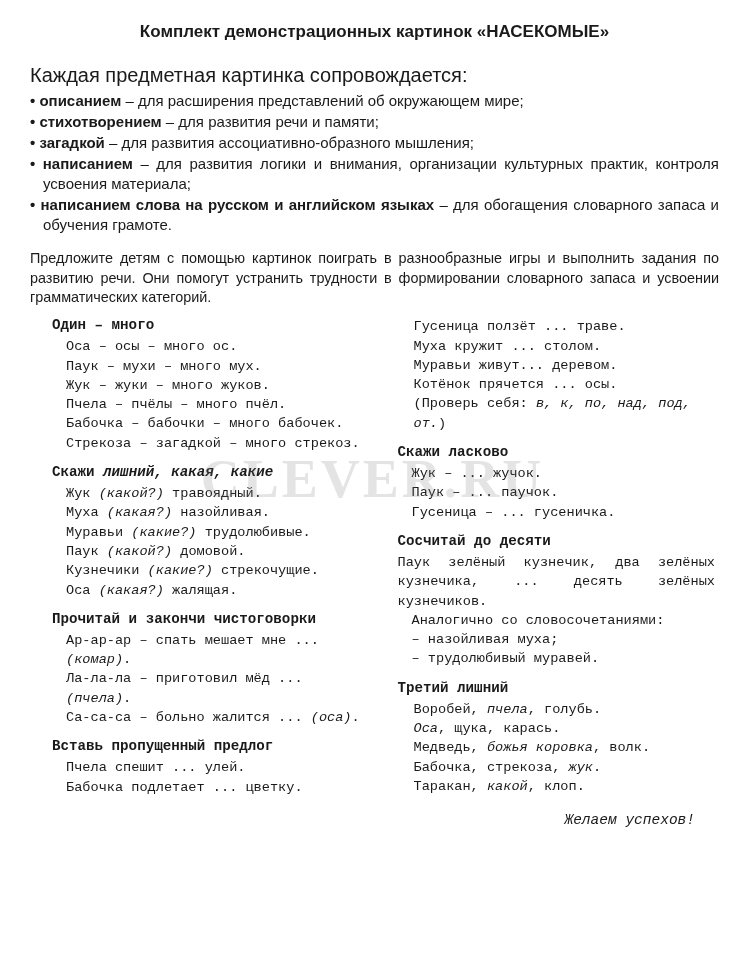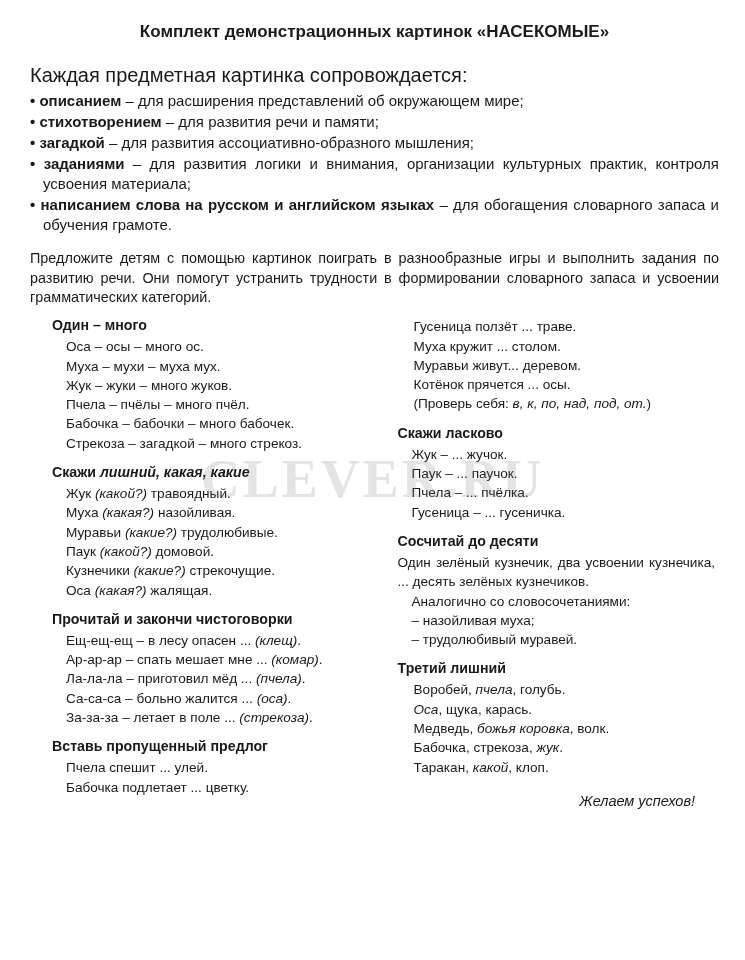--- a/index.html
+++ b/index.html
@@ -75,20 +75,21 @@
     font-size: 14.4px;
     line-height: 1.34;
     text-align: justify;
     margin-bottom: 10px;
   }
   .columns {
     display: flex;
     gap: 28px;
     padding-left: 22px;
     padding-right: 4px;
+    font-family: Liberation Mono, monospace;
   }
   .col { width: 50%; }
   .col.right { width: 50%; }
   .sec-title {
     font-size: 14.2px;
     font-weight: bold;
     margin: 11px 0 4px 0;
   }
   .sec-title.first { margin-top: 0; }
   .sec-title i { font-style: italic; }
@@ -122,75 +123,72 @@
 
   <h1 class="title">Комплект демонстрационных картинок «НАСЕКОМЫЕ»</h1>
 
 
   <p class="lead">Каждая предметная картинка сопровождается:</p>
 
   <ul class="bullets">
     <li><span class="bdot">• </span><b>описанием</b><span> – для расширения представлений об окружающем мире;</span></li>
     <li><span class="bdot">• </span><b>стихотворением</b><span> – для развития речи и памяти;</span></li>
     <li><span class="bdot">• </span><b>загадкой</b><span> – для развития ассоциативно-образного мышления;</span></li>
-    <li><span class="bdot">• </span><b>заданиями</b><span> – для развития логики и внимания, организации культурных практик, контроля усвоения материала;</span></li>
+    <li><span class="bdot">• </span><b>написанием</b><span> – для развития логики и внимания, организации культурных практик, контроля усвоения материала;</span></li>
     <li><span class="bdot">• </span><b>написанием слова на русском и английском языках</b><span> – для обогащения словарного запаса и обучения грамоте.</span></li>
   </ul>
 
   <p class="closing">Предложите детям с помощью картинок поиграть в разнообразные игры и выполнить задания по развитию речи. Они помогут устранить трудности в формировании словарного запаса и усвоении грамматических категорий.</p>
 
   <div class="columns">
 
     <div class="col left">
 
       <div class="sec-title first"><span>Один – много</span></div>
       <div class="line">Оса – осы – много ос.</div>
-      <div class="line">Муха – мухи – муха мух.</div>
+      <div class="line">Паук – мухи – много мух.</div>
       <div class="line">Жук – жуки – много жуков.</div>
       <div class="line">Пчела – пчёлы – много пчёл.</div>
       <div class="line">Бабочка – бабочки – много бабочек.</div>
       <div class="line">Стрекоза – загадкой – много стрекоз.</div>
 
       <div class="sec-title"><span>Скажи </span><i>лишний, какая, какие</i></div>
       <div class="line">Жук <i>(какой?)</i> травоядный.</div>
       <div class="line">Муха <i>(какая?)</i> назойливая.</div>
       <div class="line">Муравьи <i>(какие?)</i> трудолюбивые.</div>
       <div class="line">Паук <i>(какой?)</i> домовой.</div>
       <div class="line">Кузнечики <i>(какие?)</i> стрекочущие.</div>
       <div class="line">Оса <i>(какая?)</i> жалящая.</div>
 
       <div class="sec-title"><span>Прочитай и закончи чистоговорки</span></div>
-      <div class="line">Ещ-ещ-ещ – в лесу опасен ... <i>(клещ)</i>.</div>
       <div class="line">Ар-ар-ар – спать мешает мне ... <i>(комар)</i>.</div>
       <div class="line">Ла-ла-ла – приготовил мёд ... <i>(пчела)</i>.</div>
       <div class="line">Са-са-са – больно жалится ... <i>(оса)</i>.</div>
-      <div class="line">За-за-за – летает в поле ... <i>(стрекоза)</i>.</div>
 
       <div class="sec-title"><span>Вставь пропущенный предлог</span></div>
       <div class="line">Пчела спешит ... улей.</div>
       <div class="line">Бабочка подлетает ... цветку.</div>
 
     </div>
 
     <div class="col right">
 
       <div class="line noind">Гусеница ползёт ... траве.</div>
       <div class="line noind">Муха кружит ... столом.</div>
       <div class="line noind">Муравьи живут... деревом.</div>
       <div class="line noind">Котёнок прячется ... осы.</div>
       <div class="line noind">(Проверь себя:<i> в, к, по, над, под, от.</i>)</div>
 
       <div class="sec-title"><span>Скажи ласково</span></div>
       <div class="line">Жук – ... жучок.</div>
       <div class="line">Паук – ... паучок.</div>
-      <div class="line">Пчела – ... пчёлка.</div>
       <div class="line">Гусеница – ... гусеничка.</div>
 
       <div class="sec-title"><span>Сосчитай до десяти</span></div>
-      <div class="para-ind">Один зелёный кузнечик, два усвоении кузнечика, ... десять зелёных кузнечиков.</div>
+      <div class="para-ind">Паук зелёный кузнечик, два зелёных кузнечика, ... десять зелёных кузнечиков.</div>
       <div class="line">Аналогично со словосочетаниями:</div>
       <div class="line">– назойливая муха;</div>
       <div class="line">– трудолюбивый муравей.</div>
 
       <div class="sec-title"><span>Третий лишний</span></div>
       <div class="line noind">Воробей, <i>пчела</i>, голубь.</div>
       <div class="line noind"><i>Оса</i>, щука, карась.</div>
       <div class="line noind">Медведь, <i>божья коровка</i>, волк.</div>
       <div class="line noind">Бабочка, стрекоза, <i>жук</i>.</div>
       <div class="line noind">Таракан, <i>какой</i>, клоп.</div>

